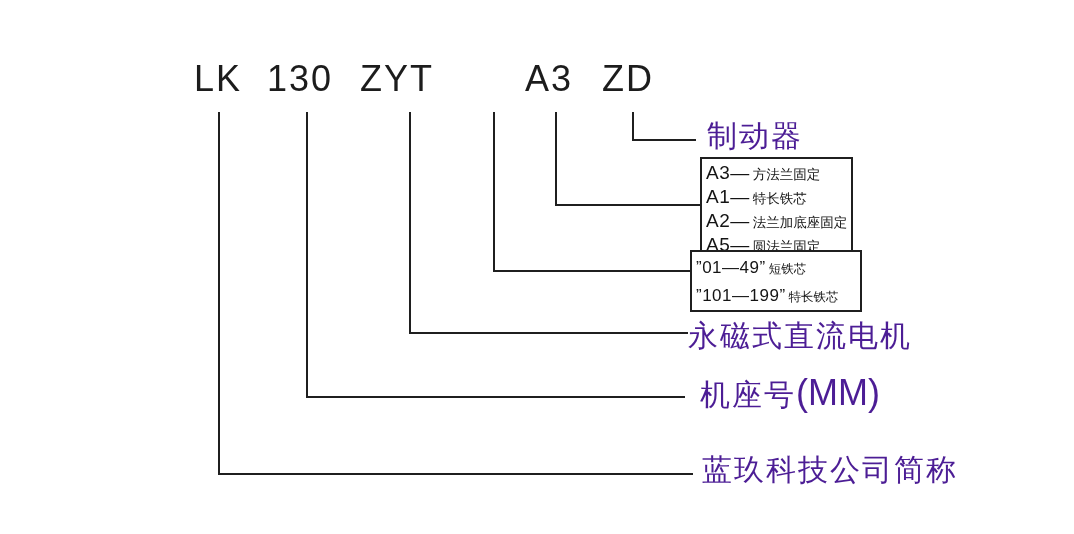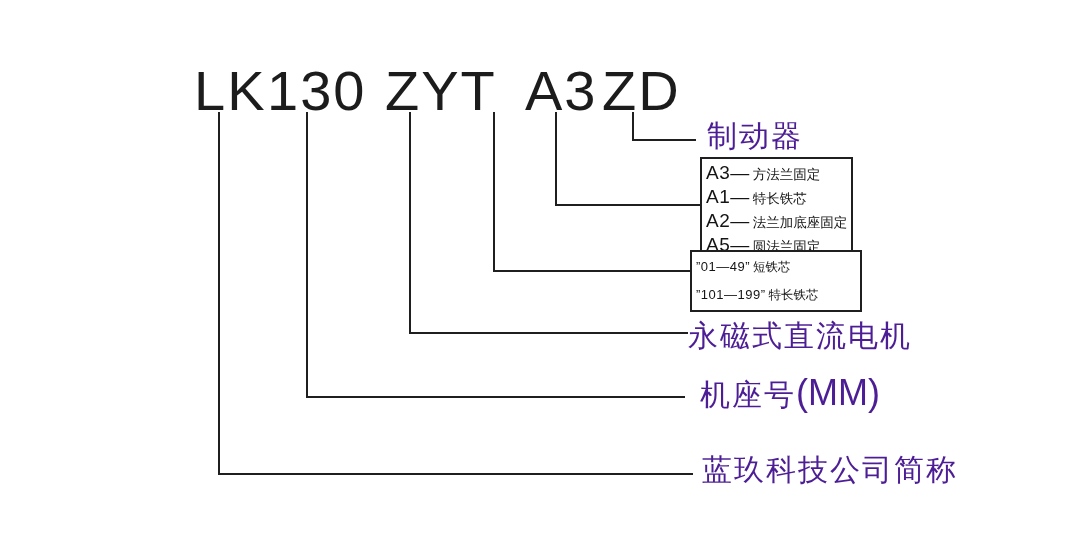--- a/index.html
+++ b/index.html
@@ -13,29 +13,29 @@
     width: 1074px;
     height: 534px;
     background: #ffffff;
     overflow: hidden;
     color: #1a1a1a;
   }
   
   .code-seg {
     position: absolute;
     top: 58px;
-    font-size: 56px;
+    font-size: 36px;
     font-weight: 300;
     letter-spacing: 2px;
     color: #1c1c1c;
     white-space: nowrap;
   }
   .seg-lk  { left: 194px; }
   .seg-130 { left: 267px; }
-  .seg-zyt { left: 360px; margin-left: 25px; }
+  .seg-zyt { left: 360px; }
   .seg-01  { left: 465px; }
   .seg-a3  { left: 525px; }
   .seg-zd  { left: 602px; }
 
   
   .vline, .hline {
     position: absolute;
     background: #1f1f1f;
   }
   .vline { width: 2px; }
@@ -104,21 +104,21 @@
     font-weight: 400;
     letter-spacing: 0.5px;
     color: #141414;
   }
   .legend-row .cjk {
     font-size: 13.5px;
     font-weight: 400;
     margin-left: 3px;
     color: #141414;
   }
-  .box-core .latin { font-size: 13px; }
+  .box-core .latin { font-size: 17px; }
   .box-core .cjk   { font-size: 12.5px; }
 </style>
 </head>
 <body>
 
 <div id="canvas">
 
   <span class="code-seg seg-lk">LK</span>
   <span class="code-seg seg-130">130</span>
   <span class="code-seg seg-zyt">ZYT</span>

